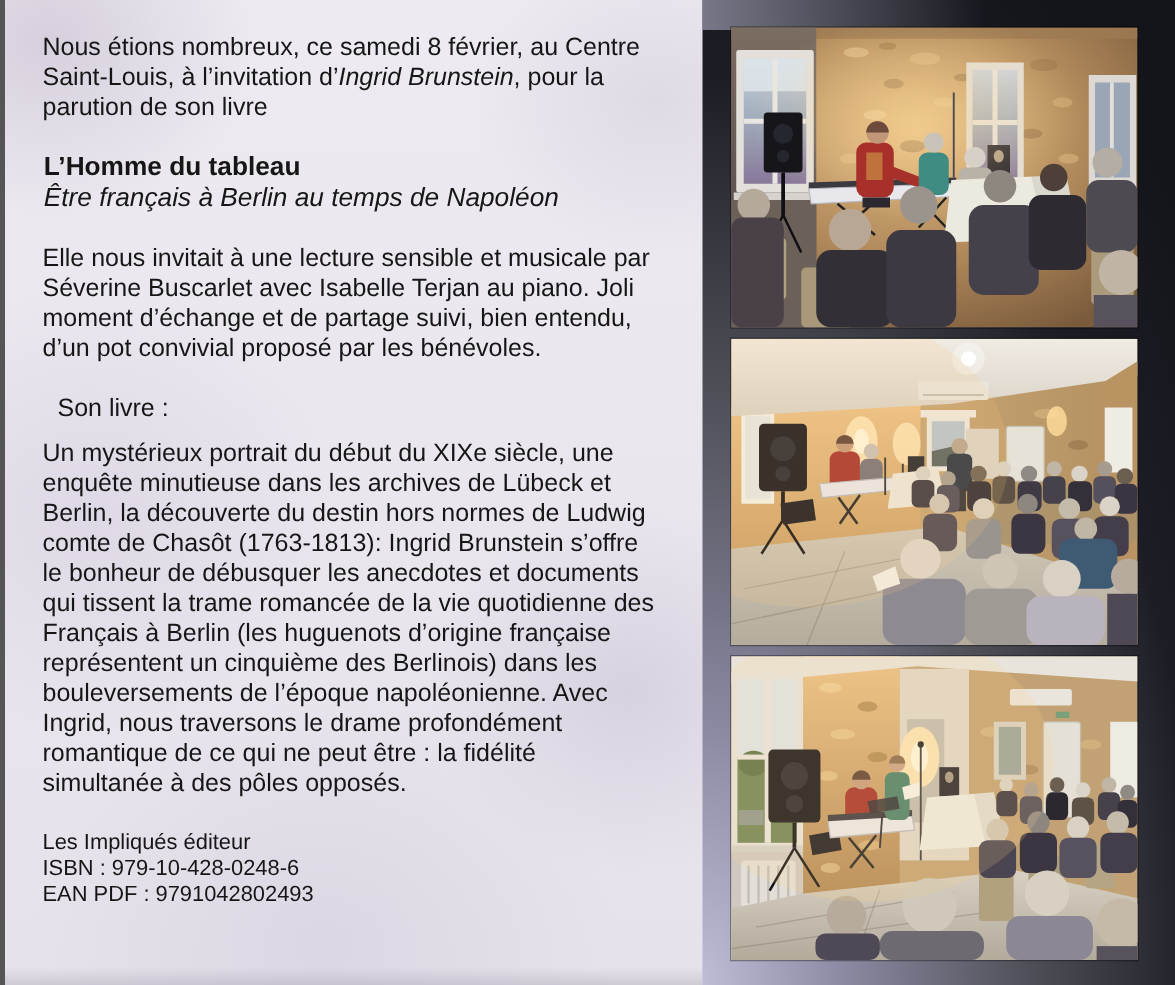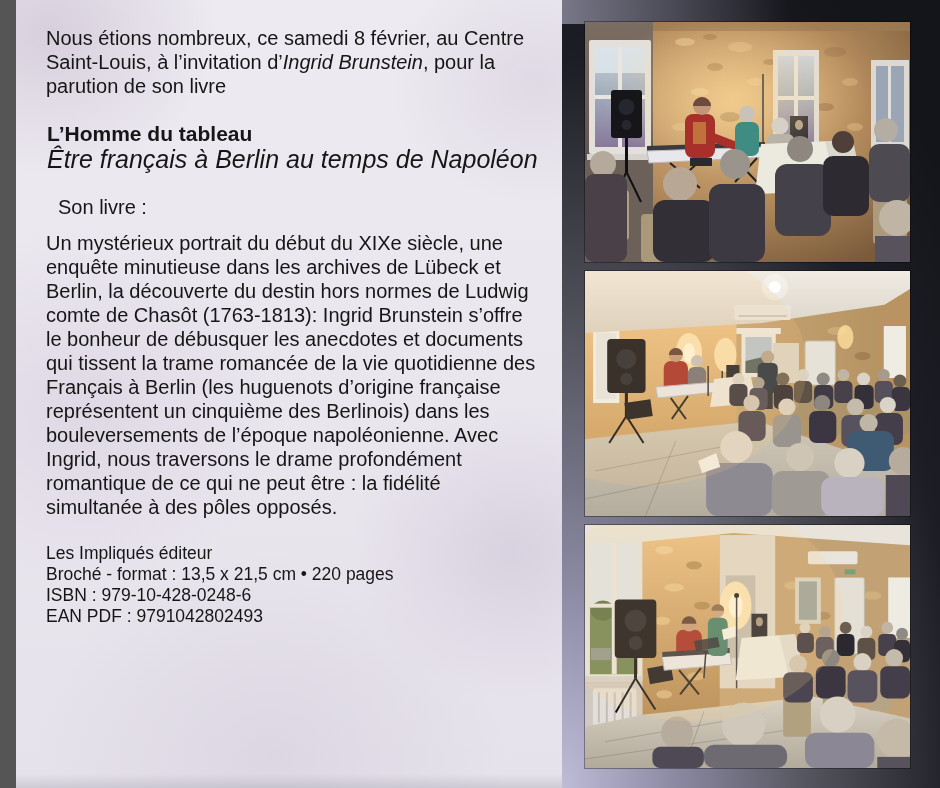--- a/index.html
+++ b/index.html
@@ -1,34 +1,34 @@
 <!DOCTYPE html>
 <html lang="fr"><head>
 <meta charset="utf-8">
 <style>
   html,body{margin:0;padding:0;background:#555;}
   .page{position:relative;width:940px;height:788px;overflow:hidden;
         font-family:"Liberation Sans",sans-serif;color:#161616;}
 
   
-  .text-panel{position:absolute;left:16px;top:0;width:566px;height:788px;box-sizing:border-box;
+  .text-panel{position:absolute;left:4px;top:0;width:566px;height:788px;box-sizing:border-box;
     padding:26px 0 0 30px;
     background:
       radial-gradient(42% 26% at 6% 4%, rgba(182,168,190,.40), transparent 70%),
       radial-gradient(36% 22% at 92% 10%, rgba(198,188,206,.35), transparent 72%),
       radial-gradient(46% 30% at 12% 52%, rgba(210,200,218,.45), transparent 75%),
       radial-gradient(40% 26% at 88% 70%, rgba(192,182,204,.40), transparent 72%),
       radial-gradient(55% 34% at 45% 96%, rgba(202,196,212,.38), transparent 75%),
       linear-gradient(#edeaf1,#e6e2eb);}
   .text-panel:after{content:"";position:absolute;left:0;right:0;bottom:0;height:14px;
       background:linear-gradient(to top, rgba(150,148,162,.30), transparent);}
   .body-text{width:492px;font-size:20px;line-height:24px;margin:0 0 24px;}
   .centered{width:530px;text-align:left;margin:1px;}
   .book-title{font-weight:bold;font-size:21px;line-height:24px;}
-  .book-subtitle{font-style:italic;font-size:25px;line-height:24px;margin-bottom:24px;}
+  .book-subtitle{font-style:italic;font-size:21px;line-height:24px;margin-bottom:24px;}
   .label-line{margin:12px;}
   .meta{font-size:17.5px;line-height:21px;margin-top:23px;}
   .meta div{white-space:nowrap;}
   i{font-style:italic;}
 
   
   .photo-panel{position:absolute;left:562px;top:0;width:378px;height:788px;
     background:
       linear-gradient(to right, rgba(152,150,170,.75), rgba(152,150,170,0) 60%) top/100% 24px no-repeat,
       radial-gradient(135% 118% at 0% 100%, #bebcd6 0%, #908ea8 20%, #55555f 48%, #1d1e25 78%, #14151b 100%);}
@@ -43,27 +43,27 @@
 <body>
 
 <div class="page">
 
   <section class="text-panel">
     <p class="body-text"><span>Nous étions nombreux, ce samedi 8 février, au Centre Saint-Louis, à l’invitation d’</span><i>Ingrid Brunstein</i><span>, pour la parution de son livre</span></p>
 
     <p class="centered book-title">L’Homme du tableau</p>
     <p class="centered book-subtitle">Être français à Berlin au temps de Napoléon</p>
 
+    <p class="body-text">Elle nous invitait à une lecture sensible et musicale par Séverine Buscarlet avec Isabelle Terjan au piano. Joli moment d’échange et de partage suivi, bien entendu, d’un pot convivial proposé par les bénévoles.</p>
 
     <p class="body-text label-line">Son livre :</p>
     <p class="body-text">Un mystérieux portrait du début du XIXe siècle, une enquête minutieuse dans les archives de Lübeck et Berlin, la découverte du destin hors normes de Ludwig comte de Chasôt (1763-1813): Ingrid Brunstein s’offre le bonheur de débusquer les anecdotes et documents qui tissent la trame romancée de la vie quotidienne des Français à Berlin (les huguenots d’origine française représentent un cinquième des Berlinois) dans les bouleversements de l’époque napoléonienne. Avec Ingrid, nous traversons le drame profondément romantique de ce qui ne peut être : la fidélité simultanée à des pôles opposés.</p>
 
     <div class="meta">
       <div>Les Impliqués éditeur</div>
-      <div>Broché - format : 13,5 x 21,5 cm • 220 pages</div>
       <div>ISBN : 979-10-428-0248-6</div>
 
       <div>EAN PDF : 9791042802493</div>
     </div>
   </section>
 
   <aside class="photo-panel">
 
     <figure class="photo ph1" aria-label="Lecture au Centre Saint-Louis : pianiste et lectrices devant un mur de pierre, public assis">
       <svg viewBox="0 0 325 240" preserveAspectRatio="none">

